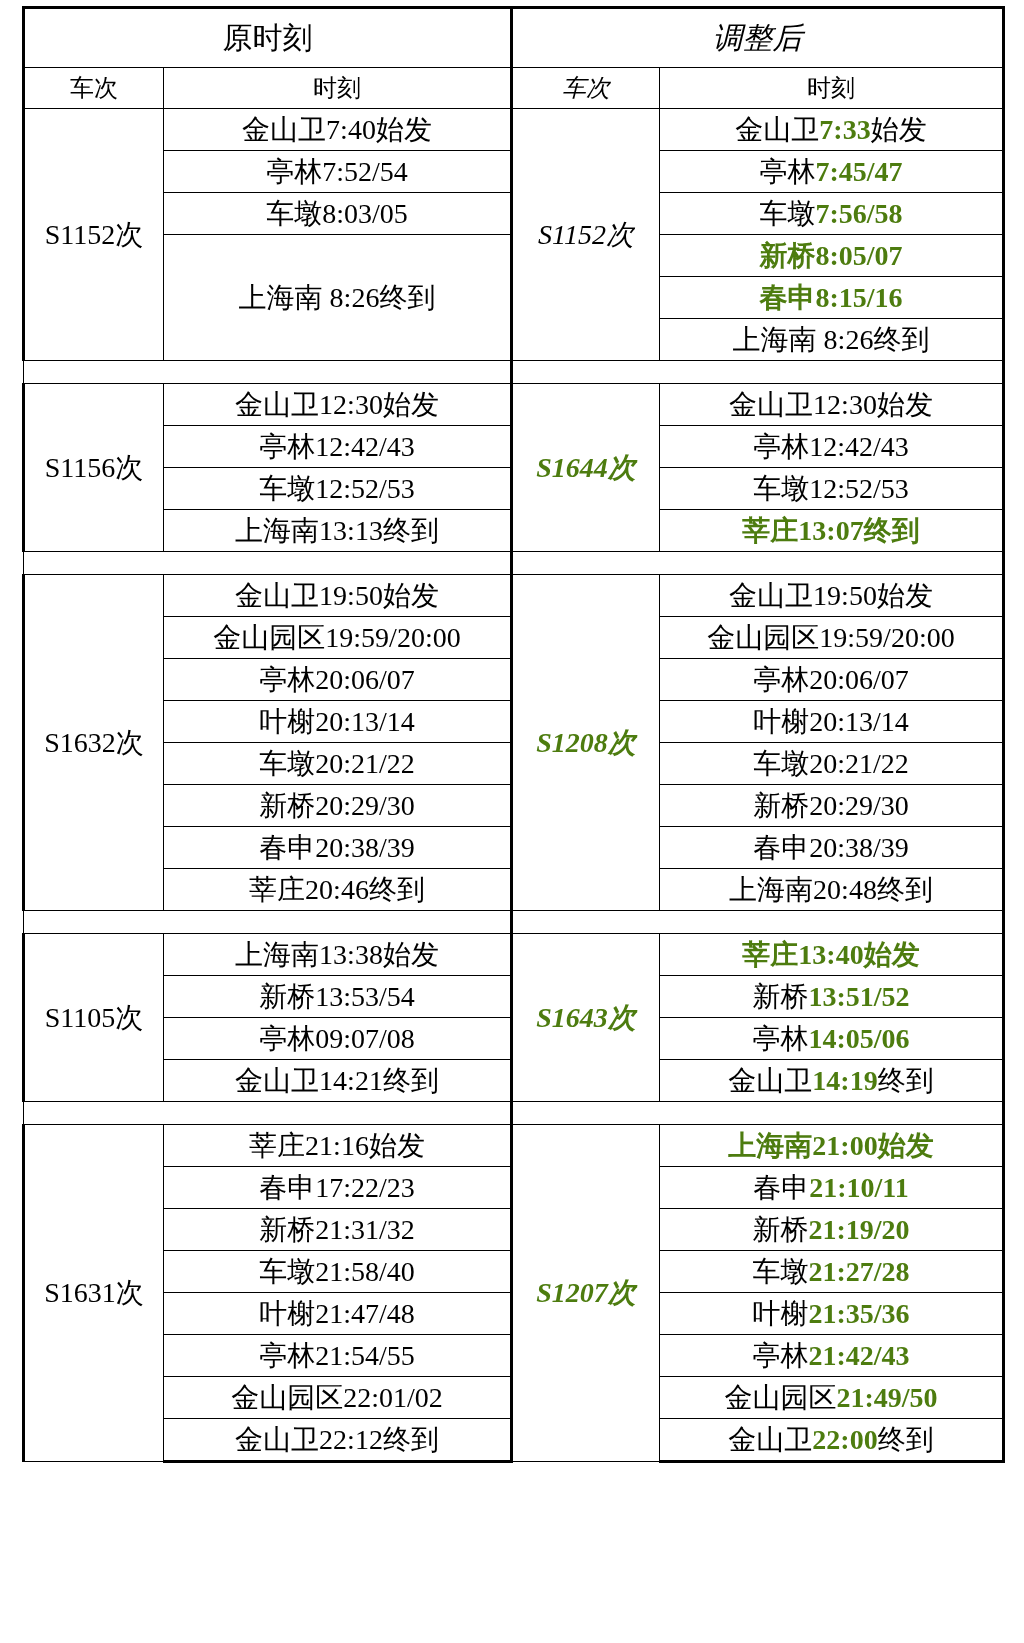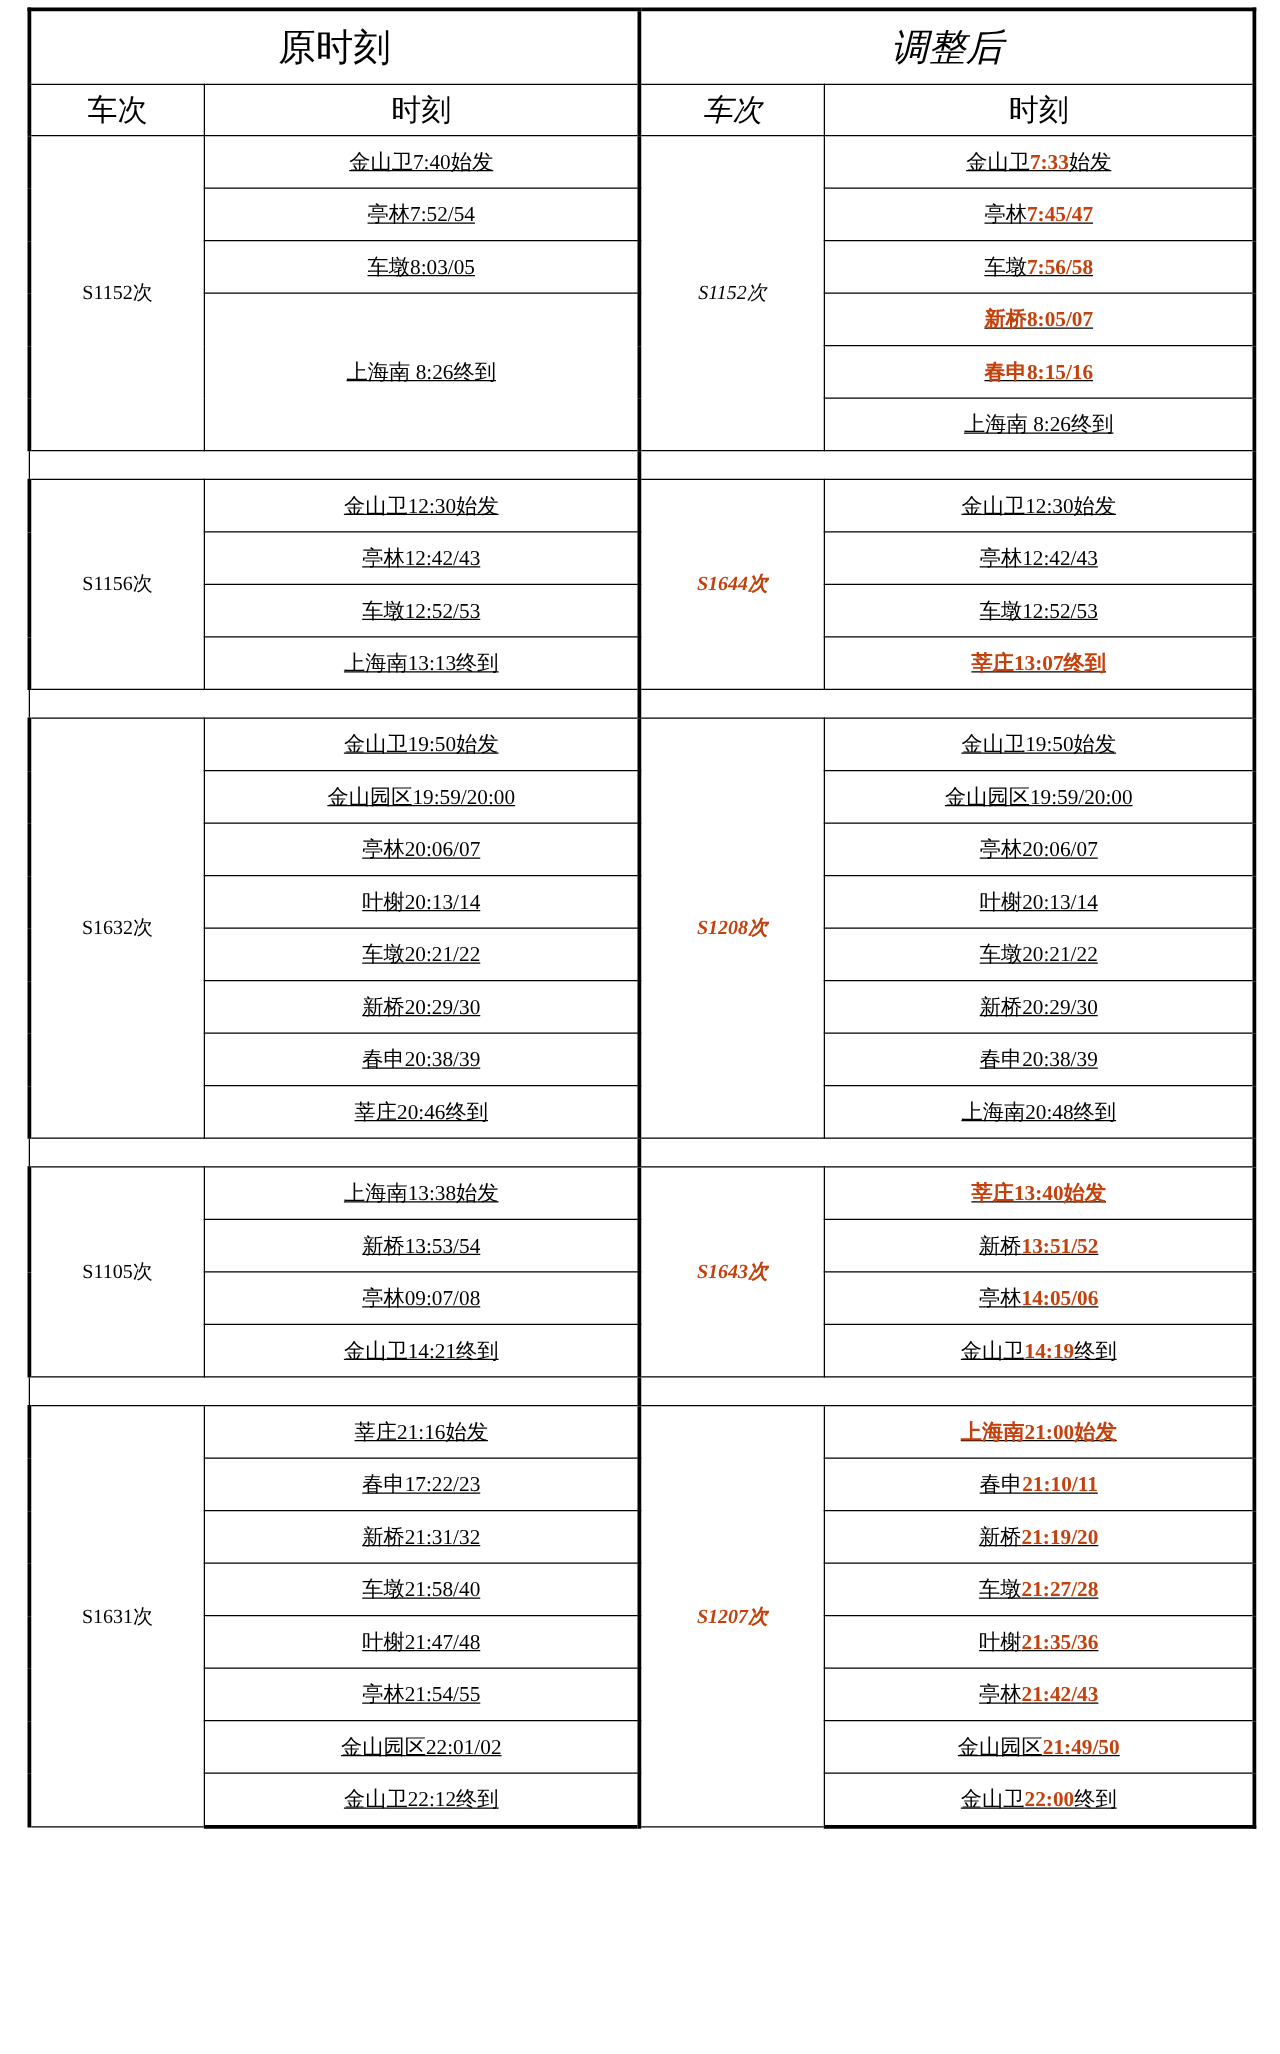--- a/index.html
+++ b/index.html
@@ -45,31 +45,30 @@
     font-size: 30px;
     height: 58px;
     font-weight: normal;
   }
   .hdr-sub {
     font-size: 24px;
     height: 40px;
     margin-top: 28px;
   }
   .train-cell {
-    font-size: 16px;
+    font-size: 28px;
   }
   .time-cell {
-    font-size: 17px;
+    font-size: 28px;
     height: 41px;
     line-height: 41px;
     white-space: nowrap;
-    text-decoration: underline;
   }
   .red {
-    color: #c2410c;
+    color: #4d7c0f;
     font-weight: bold;
   }
   .gap-row td {
     height: 22px;
     border-left: 3px solid #000;
     border-right: 3px solid #000;
     border-top: 3px solid #000;
     border-bottom: 3px solid #000;
   }
   .gap-row td.spacer-mid {

